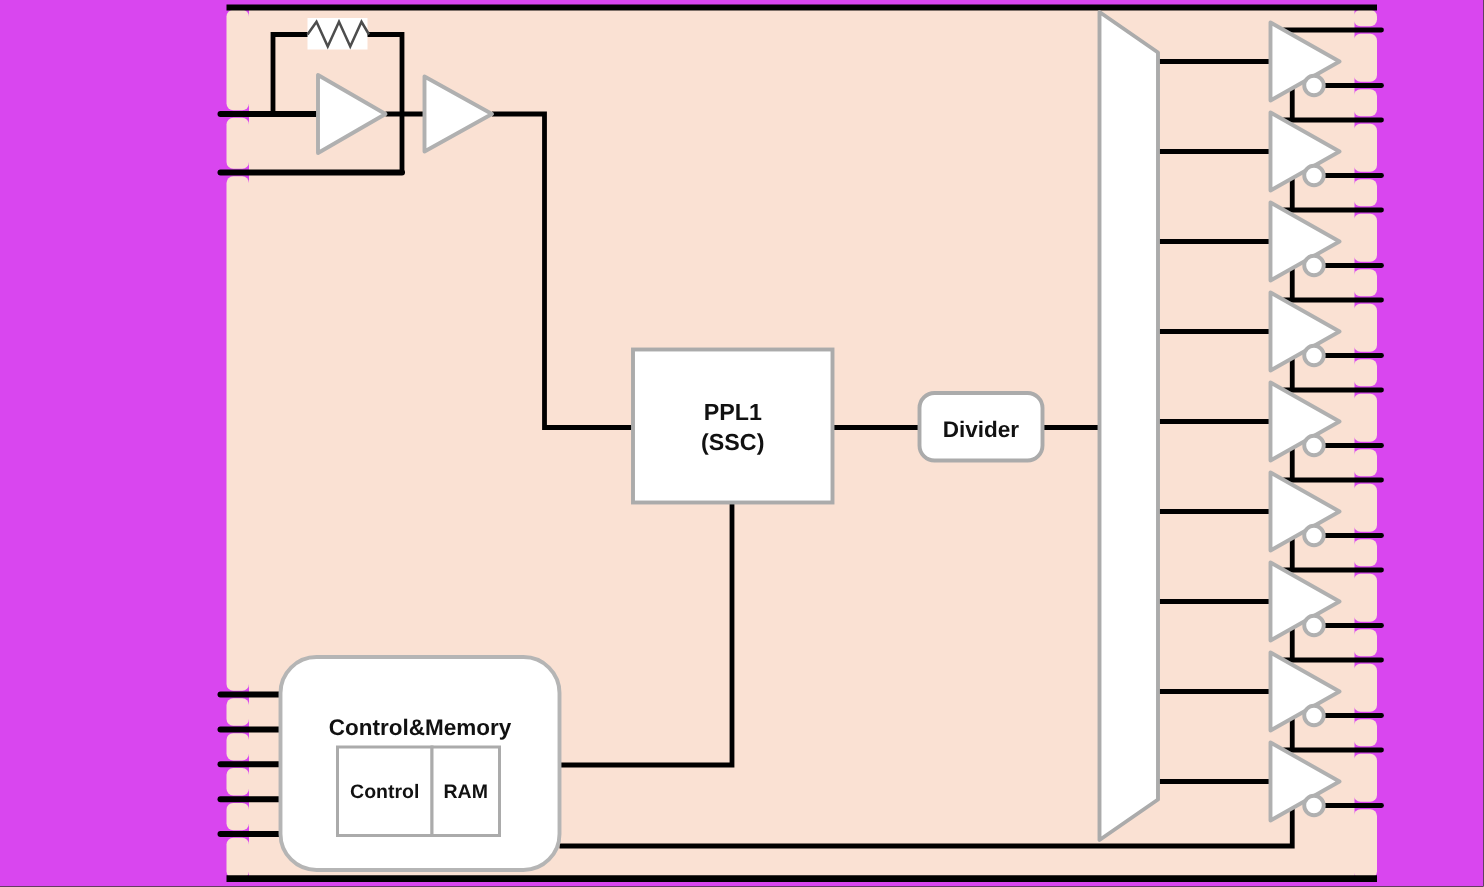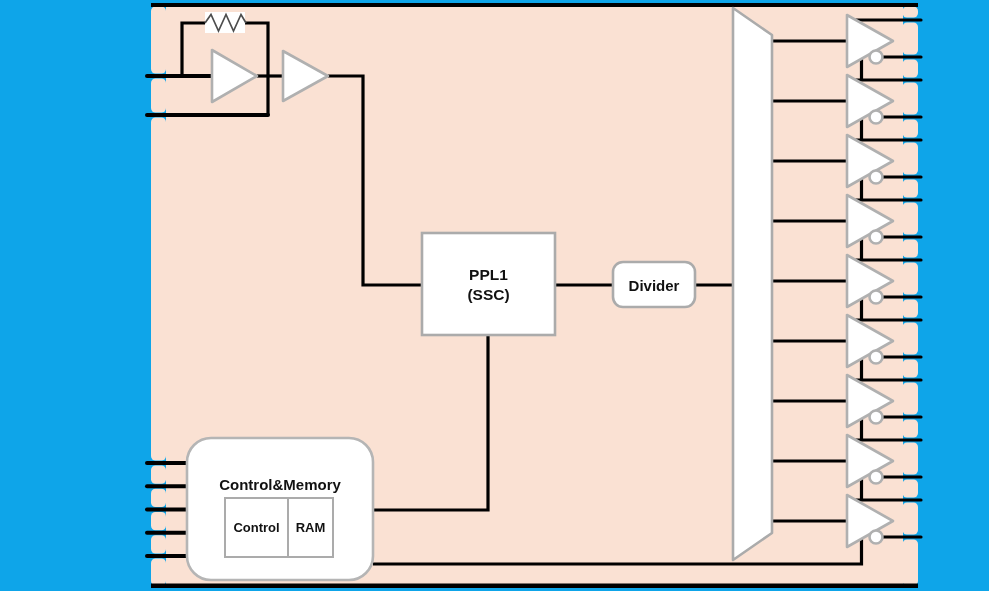--- a/index.html
+++ b/index.html
@@ -1,20 +1,20 @@
 <!DOCTYPE html>
 <html><head>
 <meta charset="utf-8">
 <style>
   html,body{
     margin:0;padding:0;background:#000;
     font-family:"Liberation Sans", sans-serif;
   }
   .stage{
-    position:relative;width:989px;height:591px;background:#0ea5e9;overflow:hidden;
+    position:relative;width:989px;height:591px;background:#d946ef;overflow:hidden;
   }
   svg{display:block}
   text{
     font-family:"Liberation Sans", sans-serif;
     font-weight:bold;
     fill:#111;
   }
 </style>
 </head>
 <body>

